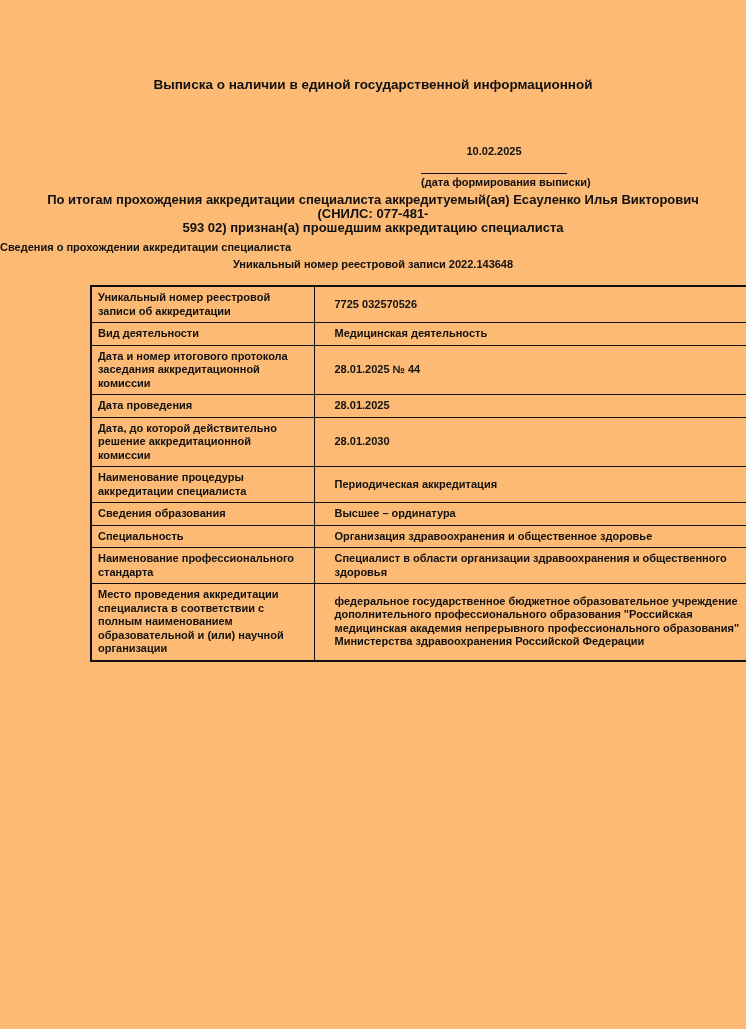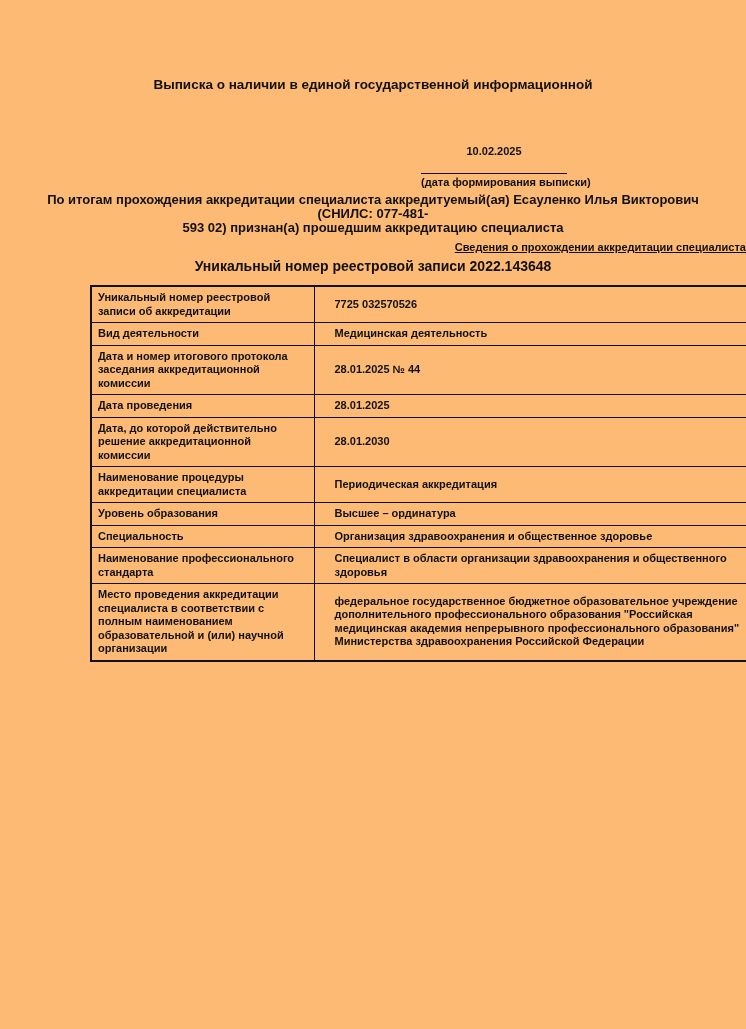--- a/index.html
+++ b/index.html
@@ -50,31 +50,30 @@
     right: 40px;
     text-align: center;
     font-size: 13px;
     line-height: 14px;
   }
   .section-heading {
     position: absolute;
     top: 241px;
     left: 0;
     right: 0;
-    text-align: right;
+    text-align: left;
     font-size: 11px;
-    text-decoration: underline;
   }
   .registry-heading {
     position: absolute;
     top: 258px;
     left: 0;
     right: 0;
     text-align: center;
-    font-size: 14px;
+    font-size: 11px;
   }
   table.acc-table {
     position: absolute;
     top: 285px;
     left: 90px;
     width: 676px;
     border-collapse: collapse;
     table-layout: fixed;
     border: 2px solid #111111;
     font-size: 11px;
@@ -136,21 +135,21 @@
       </tr>
       <tr>
         <td class="cell-label">Дата, до которой действительно решение аккредитационной комиссии</td>
         <td class="cell-value">28.01.2030</td>
       </tr>
       <tr>
         <td class="cell-label">Наименование процедуры аккредитации специалиста</td>
         <td class="cell-value">Периодическая аккредитация</td>
       </tr>
       <tr>
-        <td class="cell-label">Уровень образования</td>
+        <td class="cell-label">Сведения образования</td>
         <td class="cell-value">Высшее – ординатура</td>
       </tr>
       <tr>
         <td class="cell-label">Специальность</td>
         <td class="cell-value">Организация здравоохранения и общественное здоровье</td>
       </tr>
       <tr>
         <td class="cell-label">Наименование профессионального стандарта</td>
         <td class="cell-value">Специалист в области организации здравоохранения и общественного здоровья</td>
       </tr>

